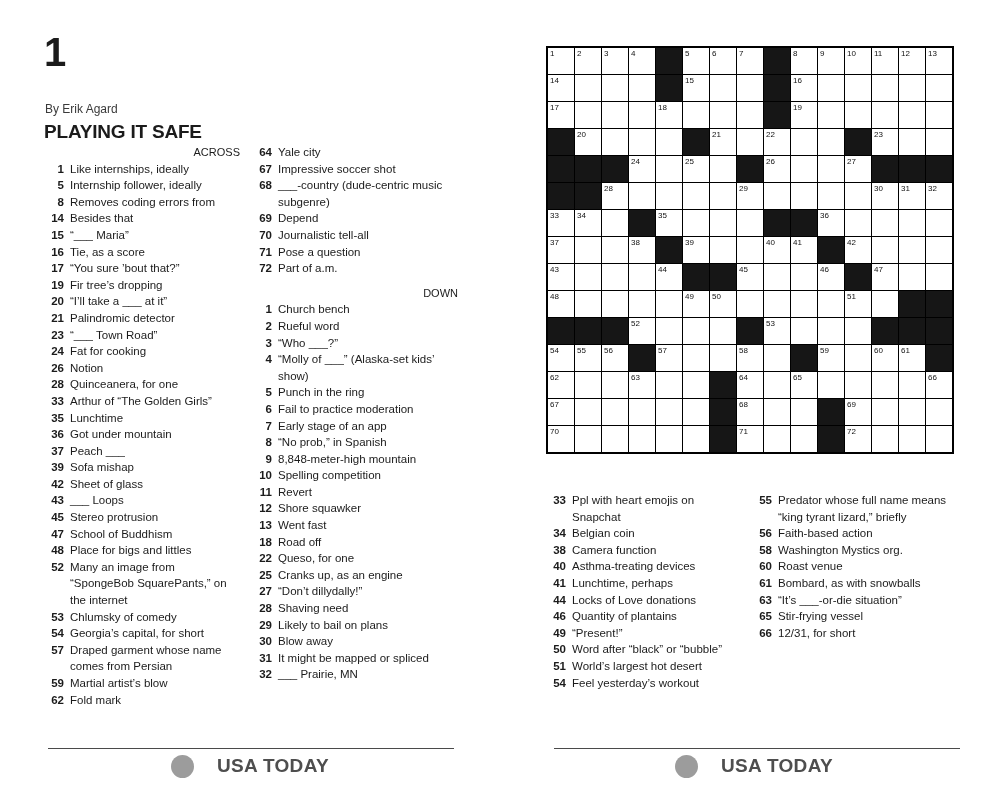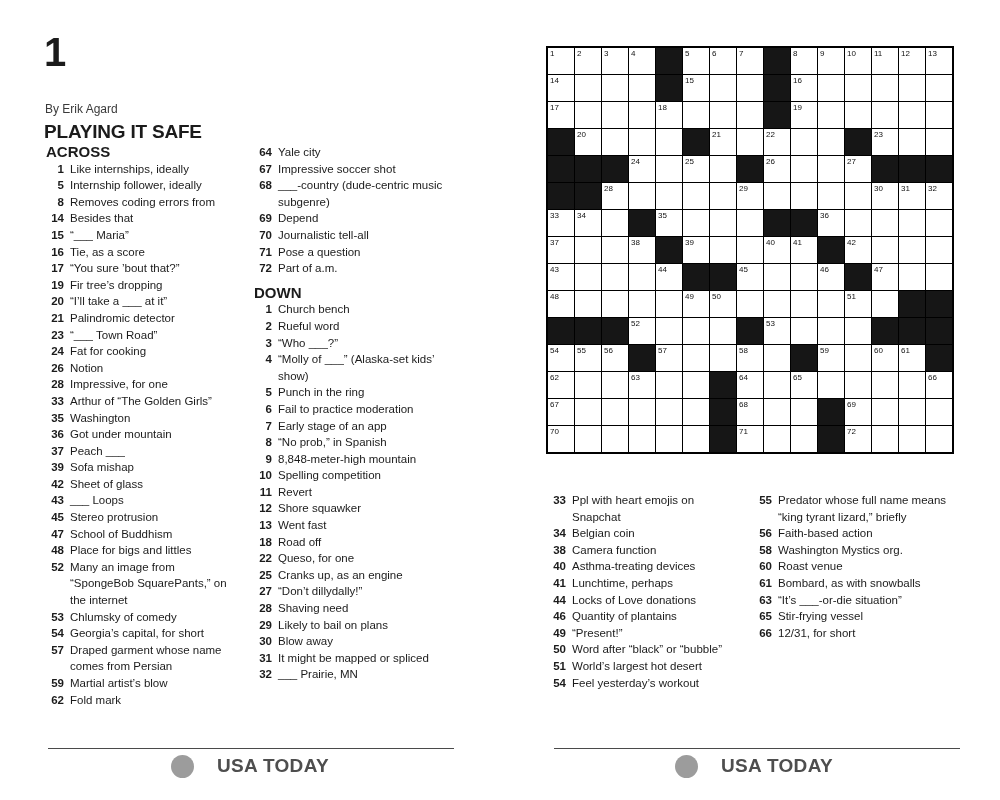--- a/index.html
+++ b/index.html
@@ -5,21 +5,21 @@
   html,body{margin:0;padding:0;background:#fff;}
   .sheet{
     position:relative;width:1000px;height:800px;background:#ffffff;
     font-family:"Liberation Sans",sans-serif;color:#1b1b1b;overflow:hidden;
   }
   .title-num{position:absolute;left:44px;top:30px;font-size:40px;font-weight:800;letter-spacing:-1px;}
   .title{position:absolute;left:44px;top:77px;font-size:19px;font-weight:700;letter-spacing:-0.2px;margin-top:44px;}
   .byline{position:absolute;left:45px;top:102px;font-size:12px;color:#3a3a3a;}
 
   .clue-col{position:absolute;font-size:11.5px;line-height:16.6px;}
-  .clue-header{font-weight:700;font-size:15px;padding-left:2px;}
+  .clue-header{font-weight:400;font-size:11px;padding-left:2px;text-align:right;}
   .clue-header.gap{margin-top:8px;}
   .clue{display:flex;}
   .cnum{flex:0 0 20px;text-align:right;font-weight:700;}
   .ctext{flex:1;padding-left:6px;}
 
   .grid{
     position:absolute;left:546px;top:46px;
     display:grid;grid-template-columns:repeat(15,26px);grid-auto-rows:26px;
     gap:1px;background:#000;border:2px solid #000;
   }
@@ -90,29 +90,29 @@
       <div class="clue">
         <span class="cnum">24</span>
         <span class="ctext">Fat for cooking</span>
       </div>
       <div class="clue">
         <span class="cnum">26</span>
         <span class="ctext">Notion</span>
       </div>
       <div class="clue">
         <span class="cnum">28</span>
-        <span class="ctext">Impressive, for one</span>
+        <span class="ctext">Quinceanera, for one</span>
       </div>
       <div class="clue">
         <span class="cnum">33</span>
         <span class="ctext">Arthur of “The Golden Girls”</span>
       </div>
       <div class="clue">
         <span class="cnum">35</span>
-        <span class="ctext">Washington</span>
+        <span class="ctext">Lunchtime</span>
       </div>
       <div class="clue">
         <span class="cnum">36</span>
         <span class="ctext">Got under mountain</span>
       </div>
       <div class="clue">
         <span class="cnum">37</span>
         <span class="ctext">Peach ___</span>
       </div>
       <div class="clue">

